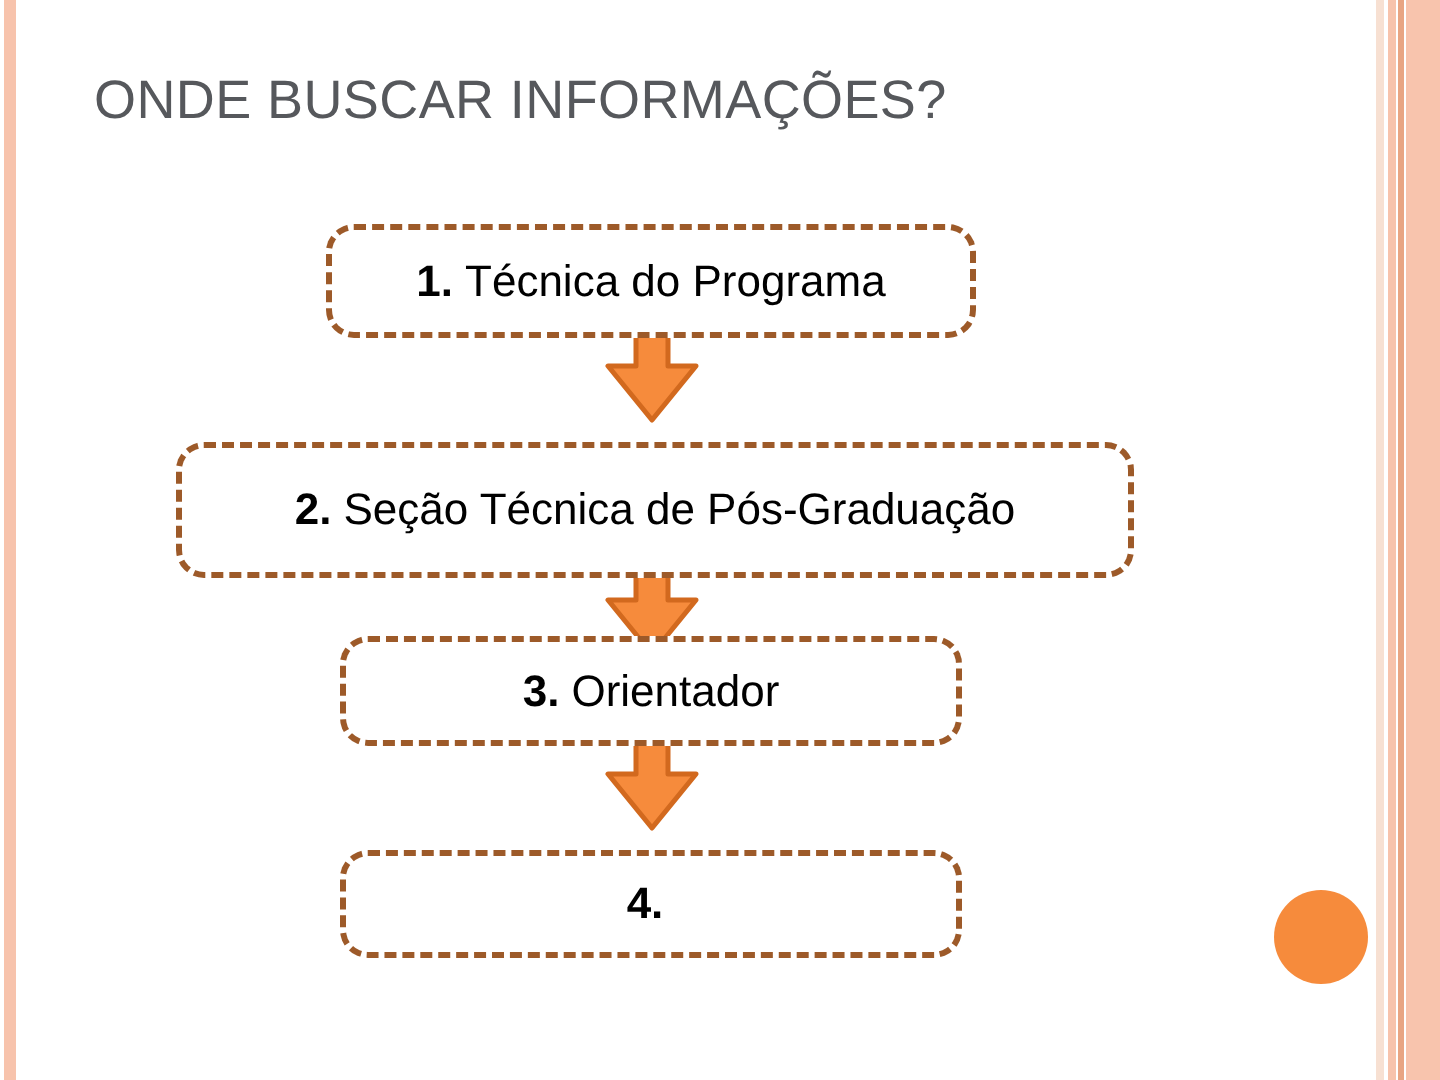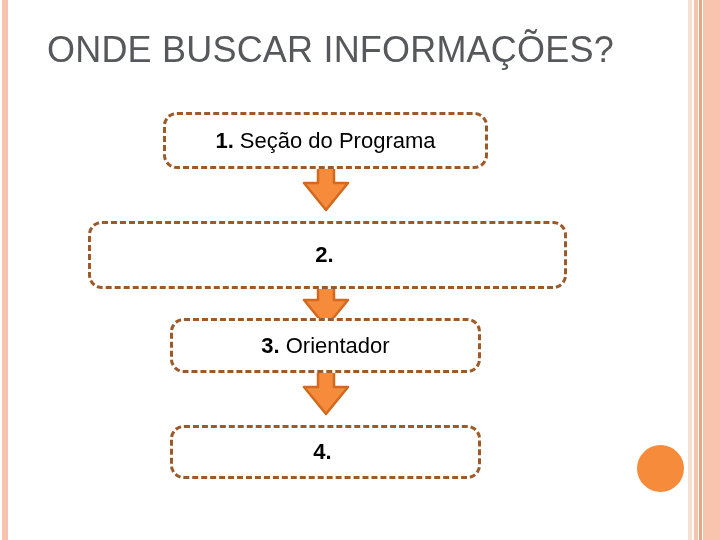--- a/index.html
+++ b/index.html
@@ -30,21 +30,21 @@
   .stripe-right-b { left: 694px; width: 4px;  background: #F7C3AC; }
   .stripe-right-c { left: 699px; width: 3px;  background: #E8A583; }
   .stripe-right-d { left: 703px; width: 17px; background: #F8C4AD; }
 
   
   #title {
     position: absolute;
     left: 47px;
     top: 33px;
     width: 600px;
-    font-size: 36px;
+    font-size: 27px;
     line-height: 34px;
     letter-spacing: 0.2px;
     color: #56585C;
     font-weight: normal;
     white-space: nowrap;
   }
 
   
   .flow-box {
     position: absolute;
@@ -104,31 +104,32 @@
   <div class="stripe stripe-left-1"></div>
   <div class="stripe stripe-right-a"></div>
   <div class="stripe stripe-right-b"></div>
   <div class="stripe stripe-right-c"></div>
   <div class="stripe stripe-right-d"></div>
 
   <div id="title">ONDE BUSCAR INFORMAÇÕES?</div>
 
   <div class="flow-box" id="box-1">
     <span class="num">1.</span>
-    <span class="txt">Seção do Programa</span>
+    <span class="txt">Técnica do Programa</span>
   </div>
 
   <div class="flow-arrow" id="arrow-1">
     <svg width="48" height="54" viewBox="0 0 48 54" xmlns="http://www.w3.org/2000/svg">
       <polygon points="16,1 32,1 32,25 46,25 24,52 2,25 16,25" fill="#F68B3C" stroke="#D2691E" stroke-width="2.5" stroke-linejoin="round"></polygon>
     </svg>
   </div>
 
   <div class="flow-box" id="box-2">
     <span class="num">2.</span>
+    <span class="txt">Seção Técnica de Pós-Graduação</span>
   </div>
 
   <div class="flow-arrow" id="arrow-2">
     <svg width="48" height="54" viewBox="0 0 48 54" xmlns="http://www.w3.org/2000/svg">
       <polygon points="16,1 32,1 32,25 46,25 24,52 2,25 16,25" fill="#F68B3C" stroke="#D2691E" stroke-width="2.5" stroke-linejoin="round"></polygon>
     </svg>
   </div>
 
   <div class="flow-box" id="box-3">
     <span class="num">3.</span>

